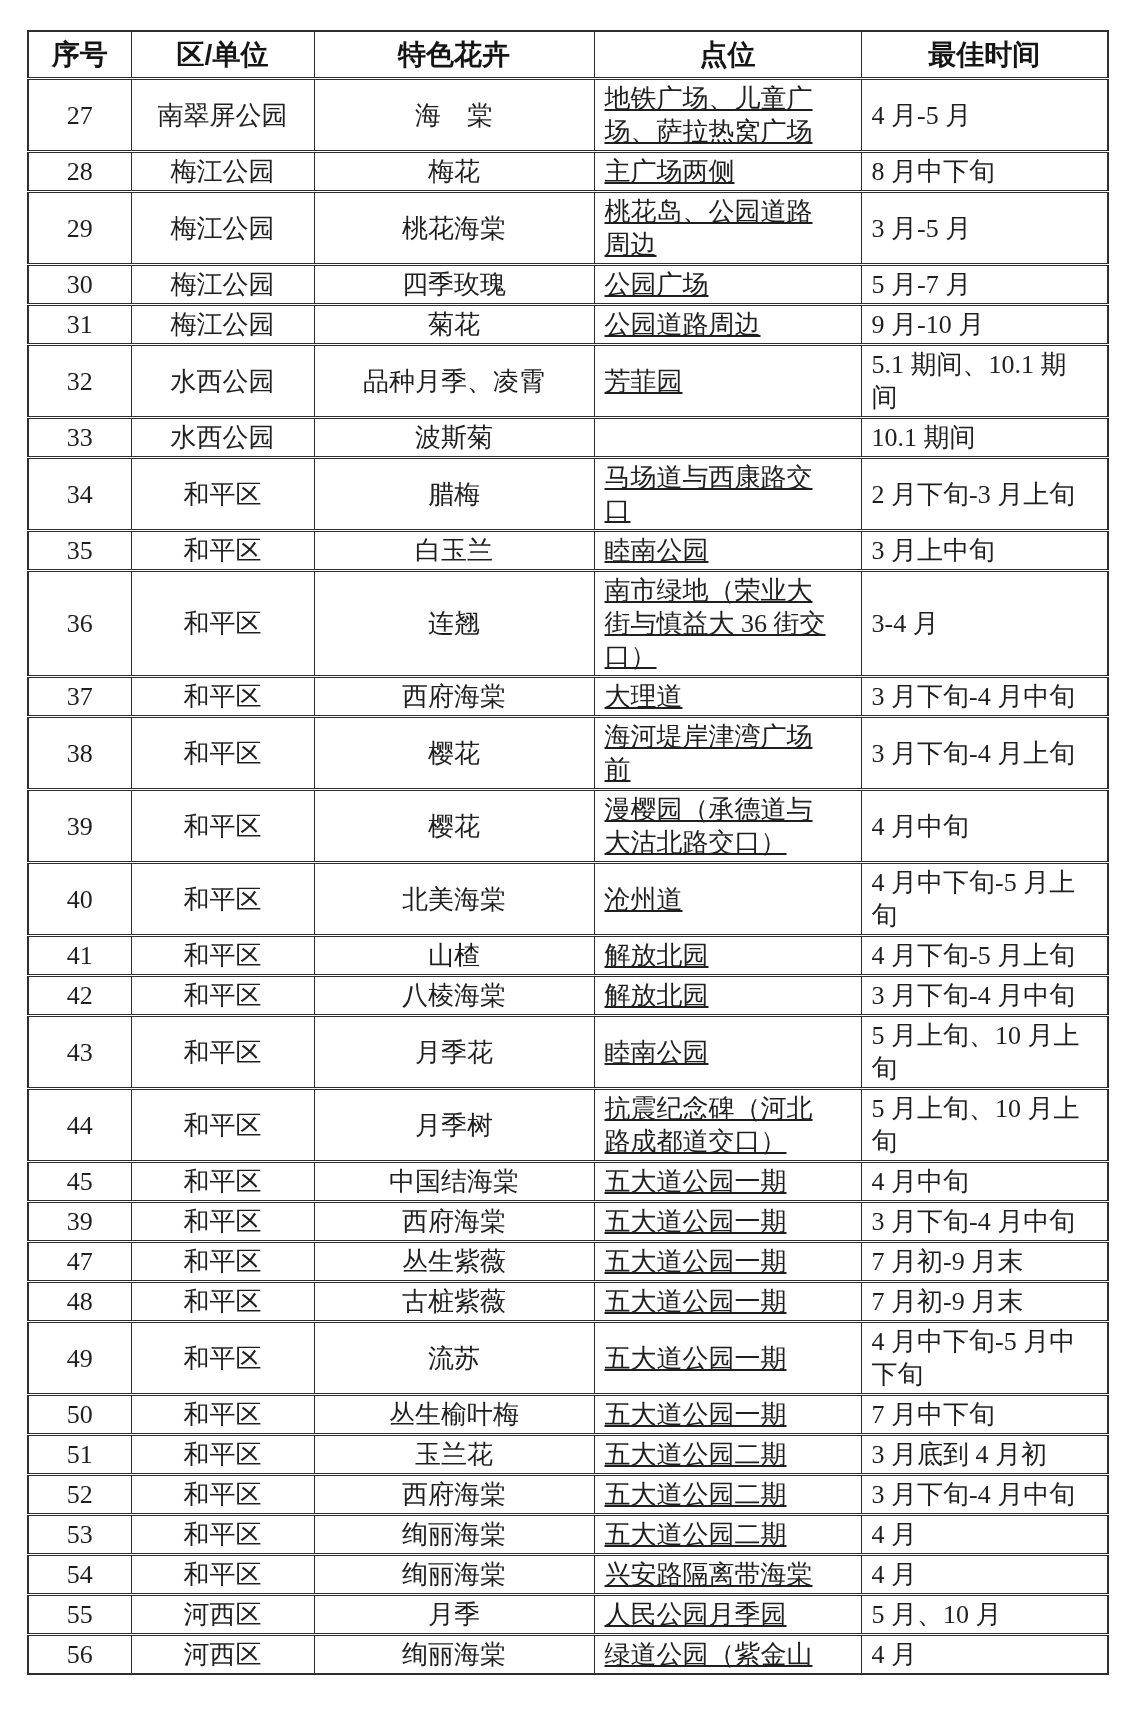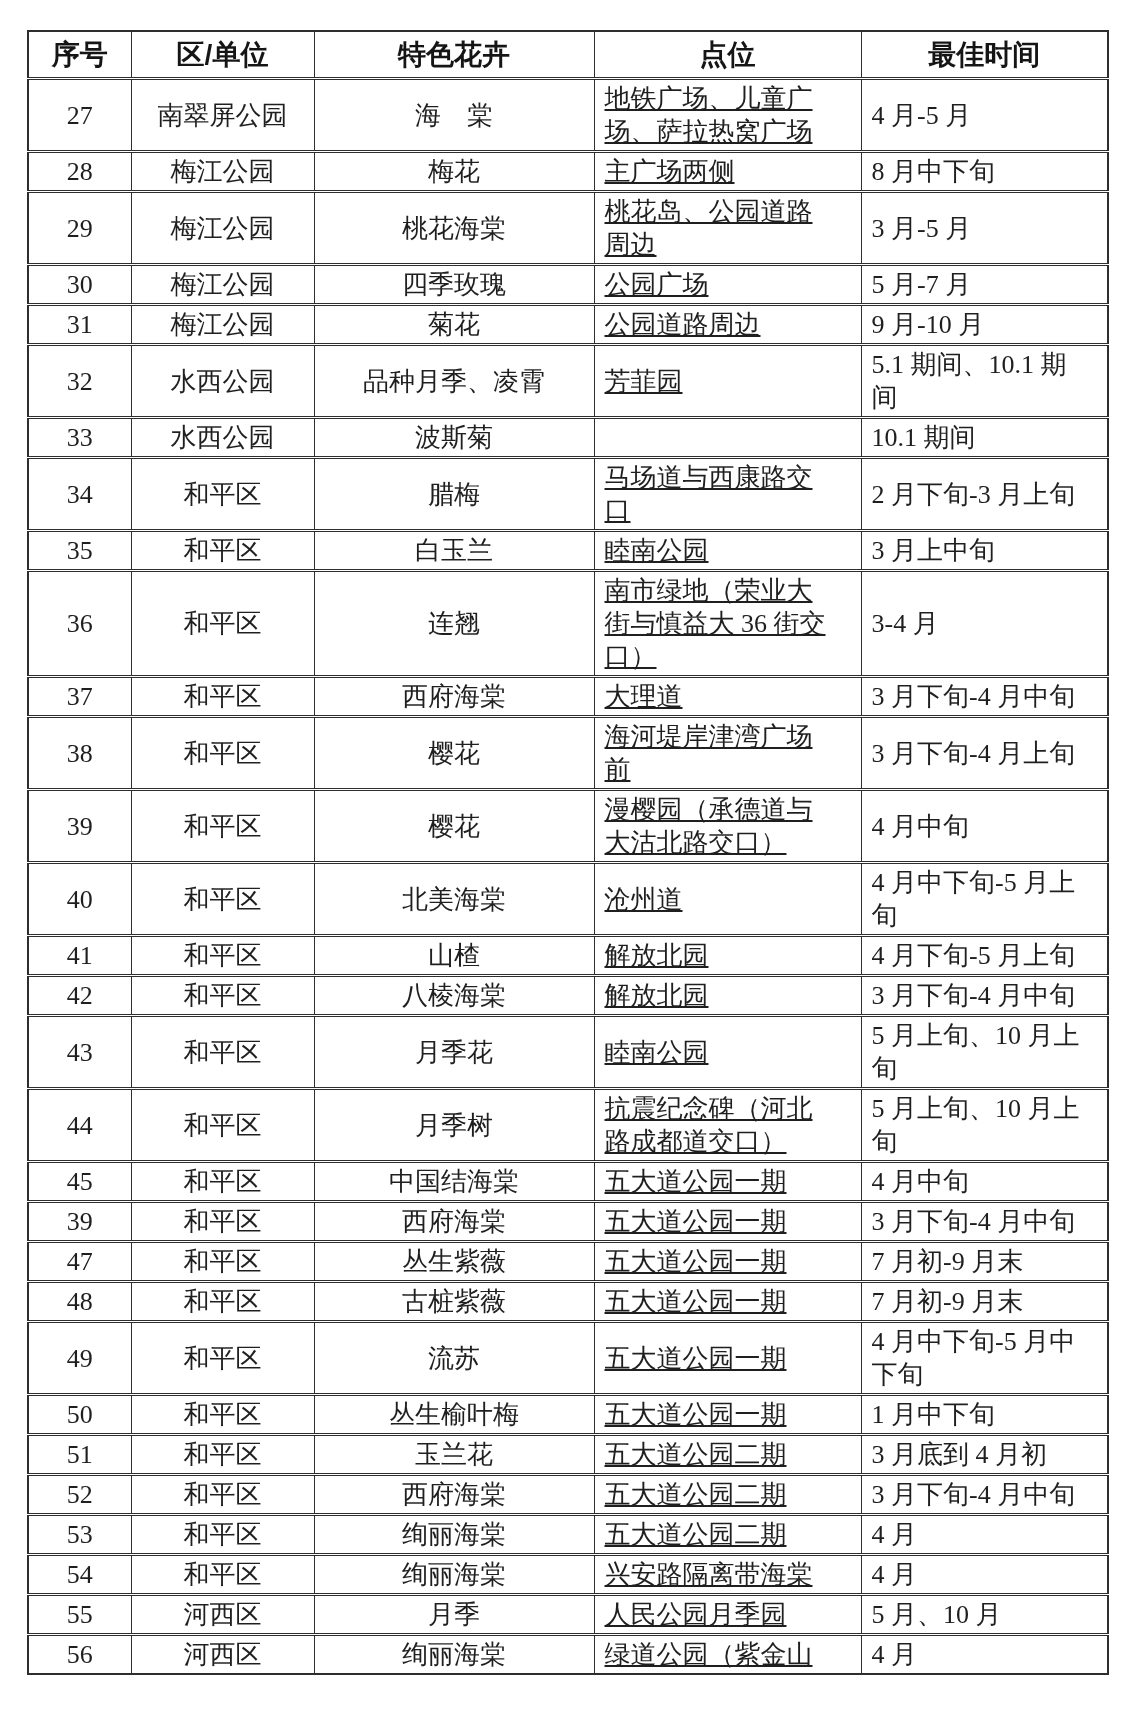--- a/index.html
+++ b/index.html
@@ -236,21 +236,21 @@
           <td class="c col-dist">和平区</td>
           <td class="c col-flw">流苏</td>
           <td class="l col-loc">五大道公园一期</td>
           <td class="l col-time">4 月中下旬-5 月中下旬</td>
         </tr>
         <tr>
           <td class="c col-no">50</td>
           <td class="c col-dist">和平区</td>
           <td class="c col-flw">丛生榆叶梅</td>
           <td class="l col-loc">五大道公园一期</td>
-          <td class="l col-time">1 月中下旬</td>
+          <td class="l col-time">7 月中下旬</td>
         </tr>
         <tr>
           <td class="c col-no">51</td>
           <td class="c col-dist">和平区</td>
           <td class="c col-flw">玉兰花</td>
           <td class="l col-loc">五大道公园二期</td>
           <td class="l col-time">3 月底到 4 月初</td>
         </tr>
         <tr>
           <td class="c col-no">52</td>

